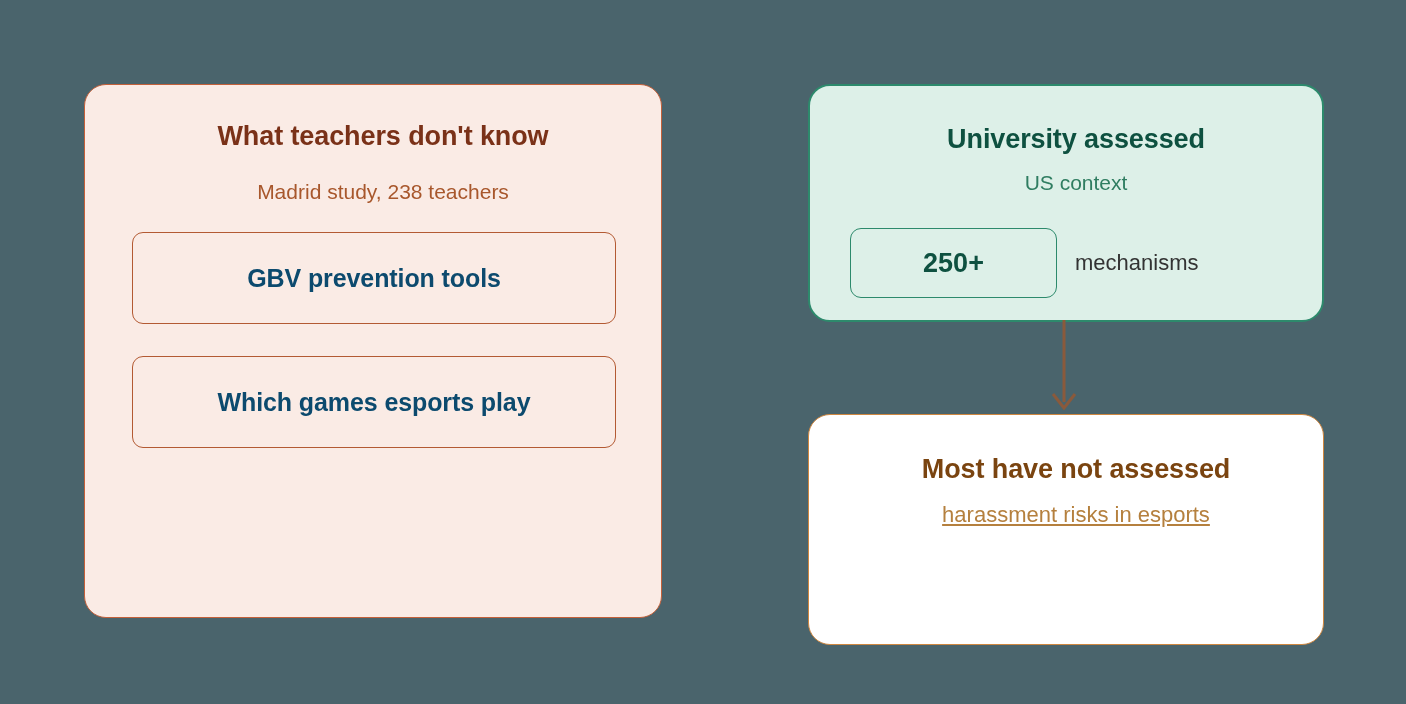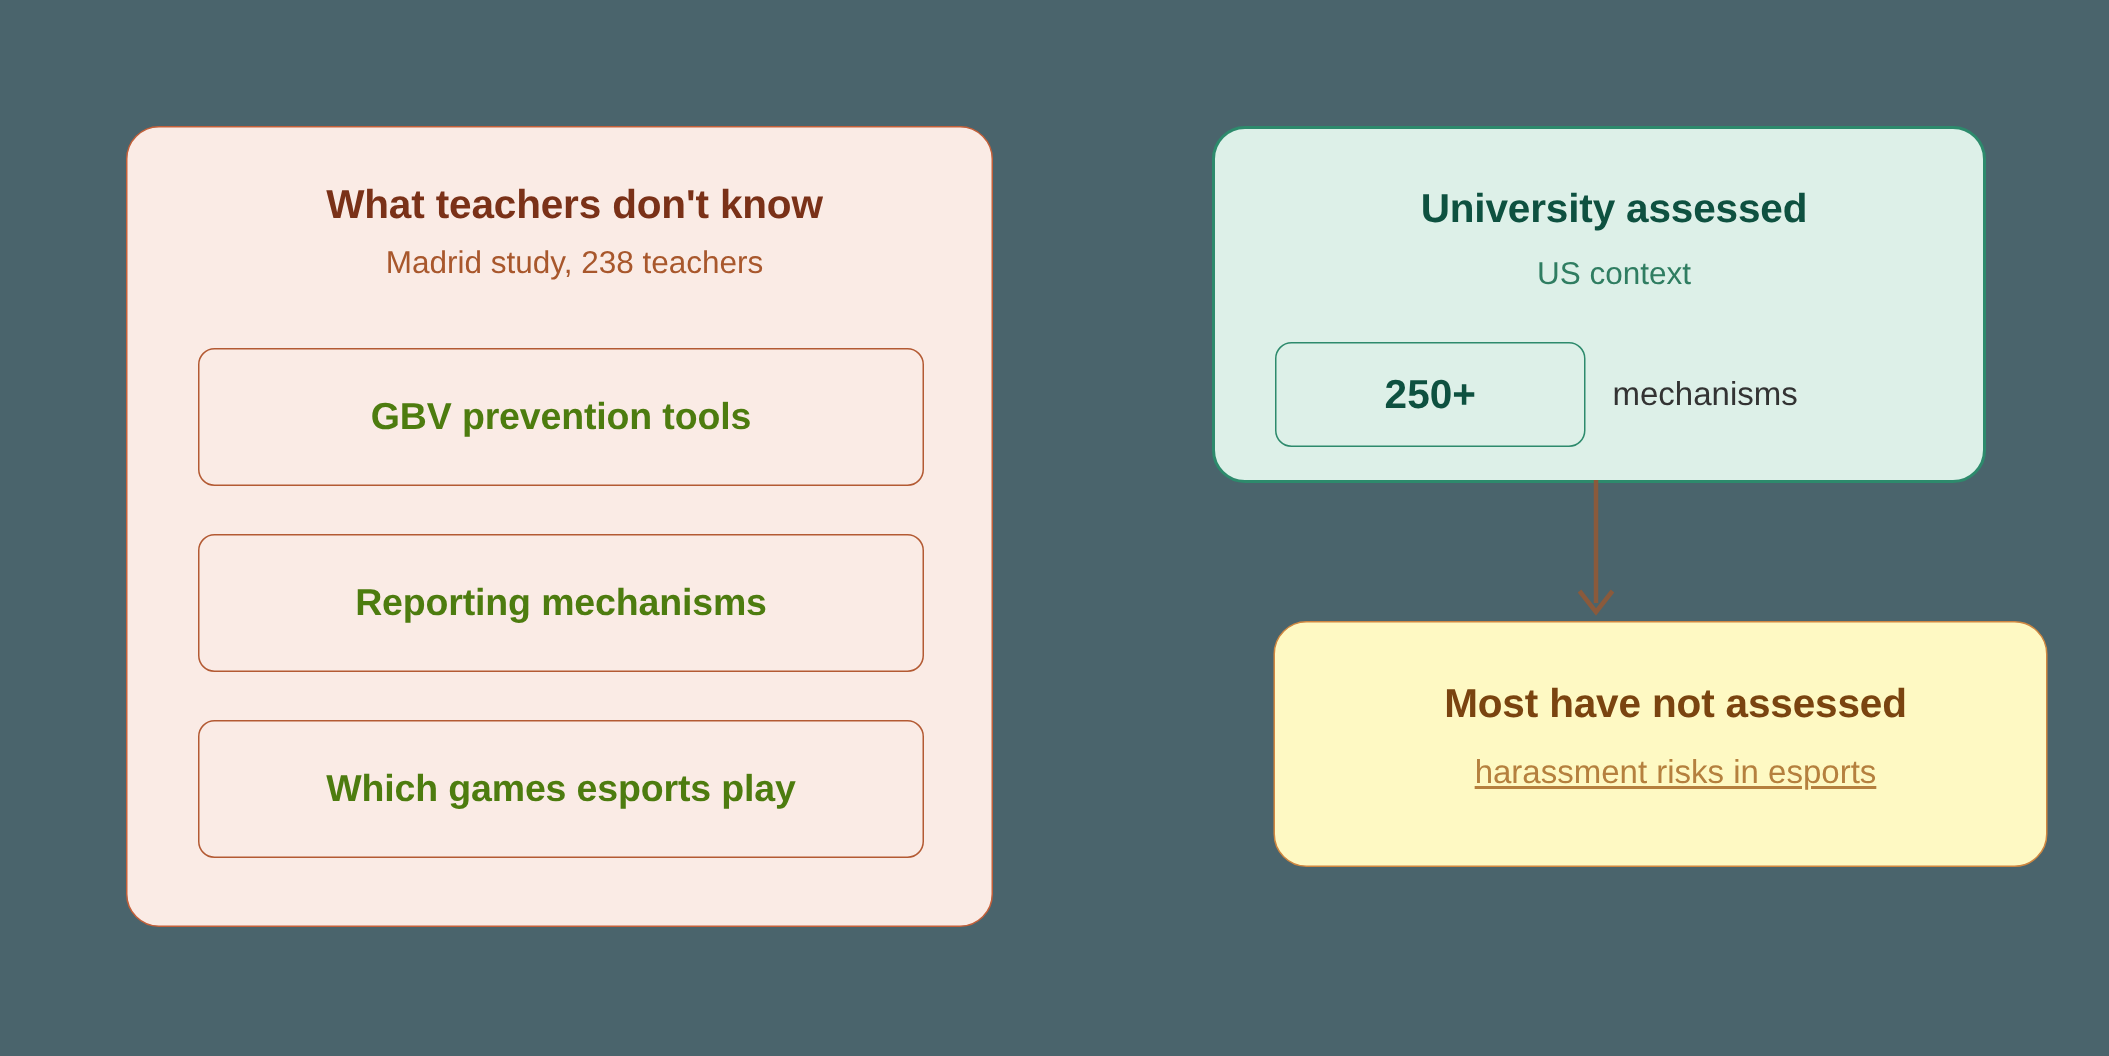--- a/index.html
+++ b/index.html
@@ -40,21 +40,21 @@
   #card-teachers .card-title {
     margin: 0;
     padding-top: 36px;
     text-align: center;
     font-size: 27px;
     font-weight: bold;
     color: #7a3118;
     letter-spacing: -0.1px;
   }
   #card-teachers .card-subtitle {
-    margin: 0;
+    margin: 16px;
     padding-top: 12px;
     text-align: center;
     font-size: 21px;
     font-weight: normal;
     color: #a8572c;
   }
   #chip-list {
     position: absolute;
     left: 47px;
     top: 147px;
@@ -69,21 +69,21 @@
     background: transparent;
     display: flex;
     align-items: center;
     justify-content: center;
     margin-bottom: 32px;
   }
   .chip-row:last-child { margin-bottom: 0; }
   .chip-row-label {
     font-size: 25px;
     font-weight: bold;
-    color: #4d7c0f;
+    color: #0c4a6e;
     letter-spacing: -0.1px;
   }
 
   
   #card-esports {
     left: 808px;
     top: 84px;
     width: 516px;
     height: 238px;
     background: #ddf0e8;
@@ -142,24 +142,23 @@
     top: 320px;
     width: 44px;
     height: 94px;
   }
 
   
   #card-risk {
     left: 808px;
     top: 414px;
     width: 516px;
-    height: 164px;
-    background: #fef9c3;
+    height: 231px;
+    background: #ffffff;
     border: 1.6px solid #cf8740;
-    margin-left: 41px;
   }
   #card-risk .card-title {
     margin: 0;
     padding-top: 39px;
     text-align: center;
     font-size: 27px;
     font-weight: bold;
     color: #7a4410;
     letter-spacing: -0.1px;
   }
@@ -178,23 +177,20 @@
 
 <div id="canvas">
 
   <div class="card" id="card-teachers">
     <div class="card-title">What teachers don't know</div>
     <div class="card-subtitle">Madrid study, 238 teachers</div>
 
     <div id="chip-list">
       <div class="chip-row">
         <span class="chip-row-label">GBV prevention tools</span>
-      </div>
-      <div class="chip-row">
-        <span class="chip-row-label">Reporting mechanisms</span>
       </div>
       <div class="chip-row">
         <span class="chip-row-label">Which games esports play</span>
       </div>
     </div>
   </div>
 
   <div class="card" id="card-esports">
     <div class="card-title">University assessed</div>
     <div class="card-subtitle">US context</div>

